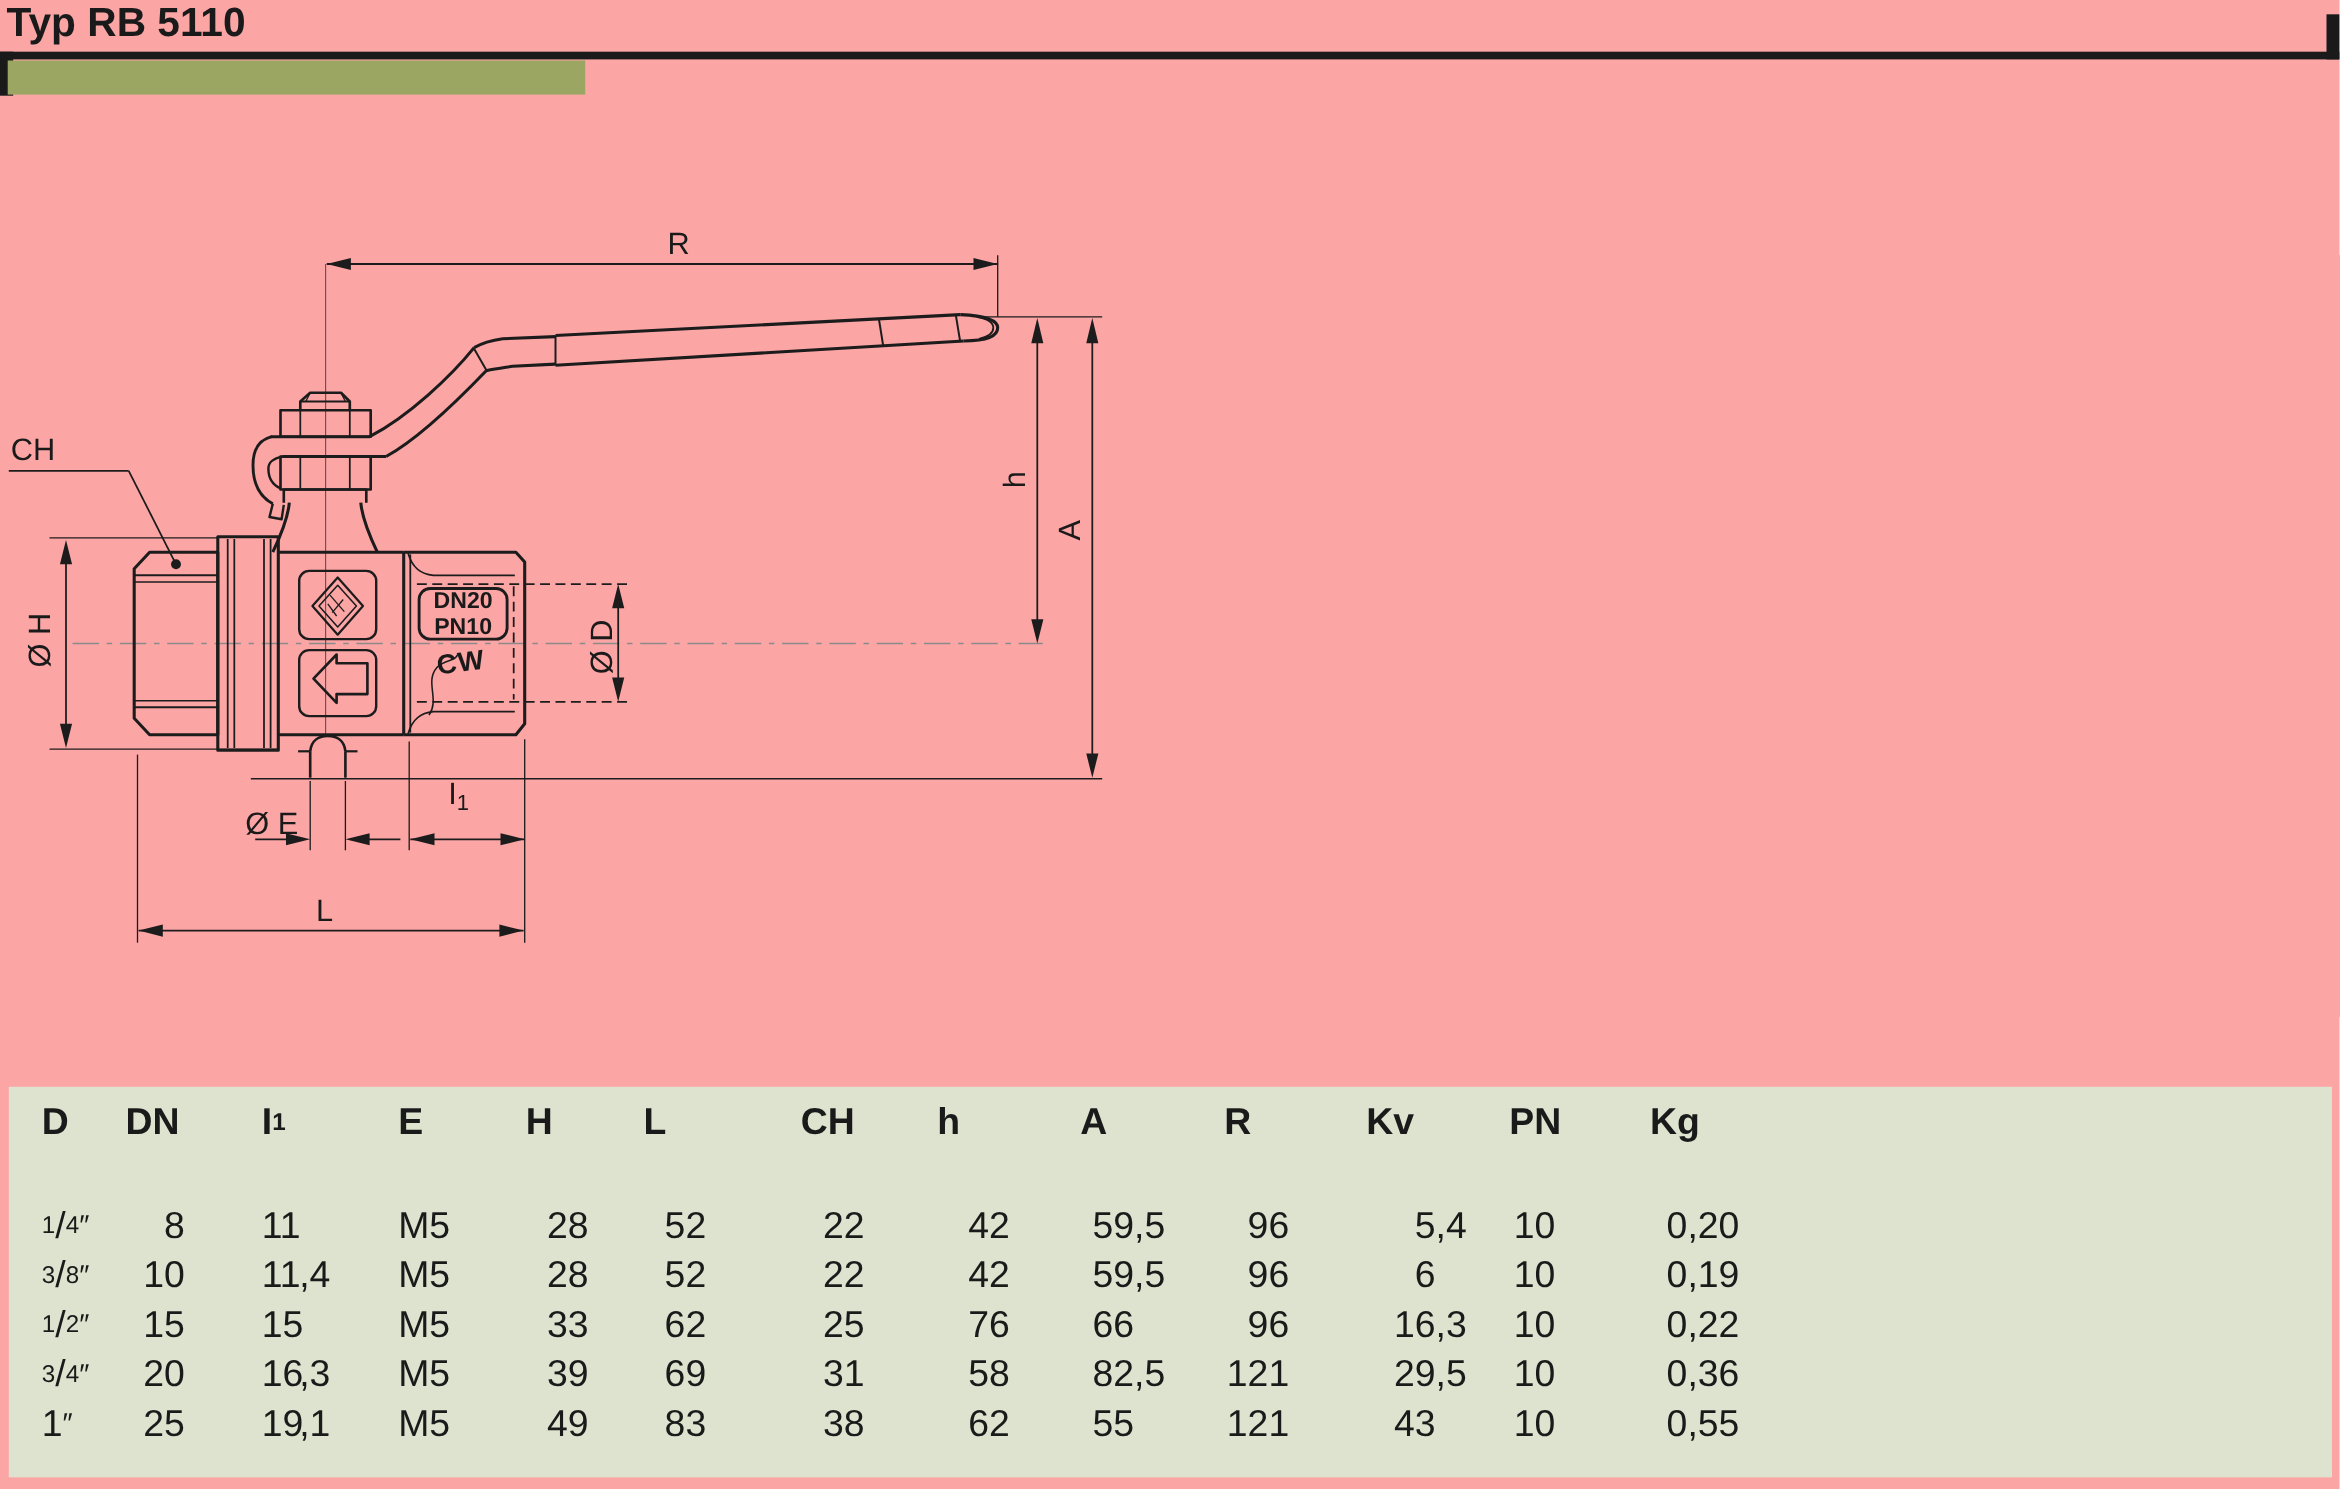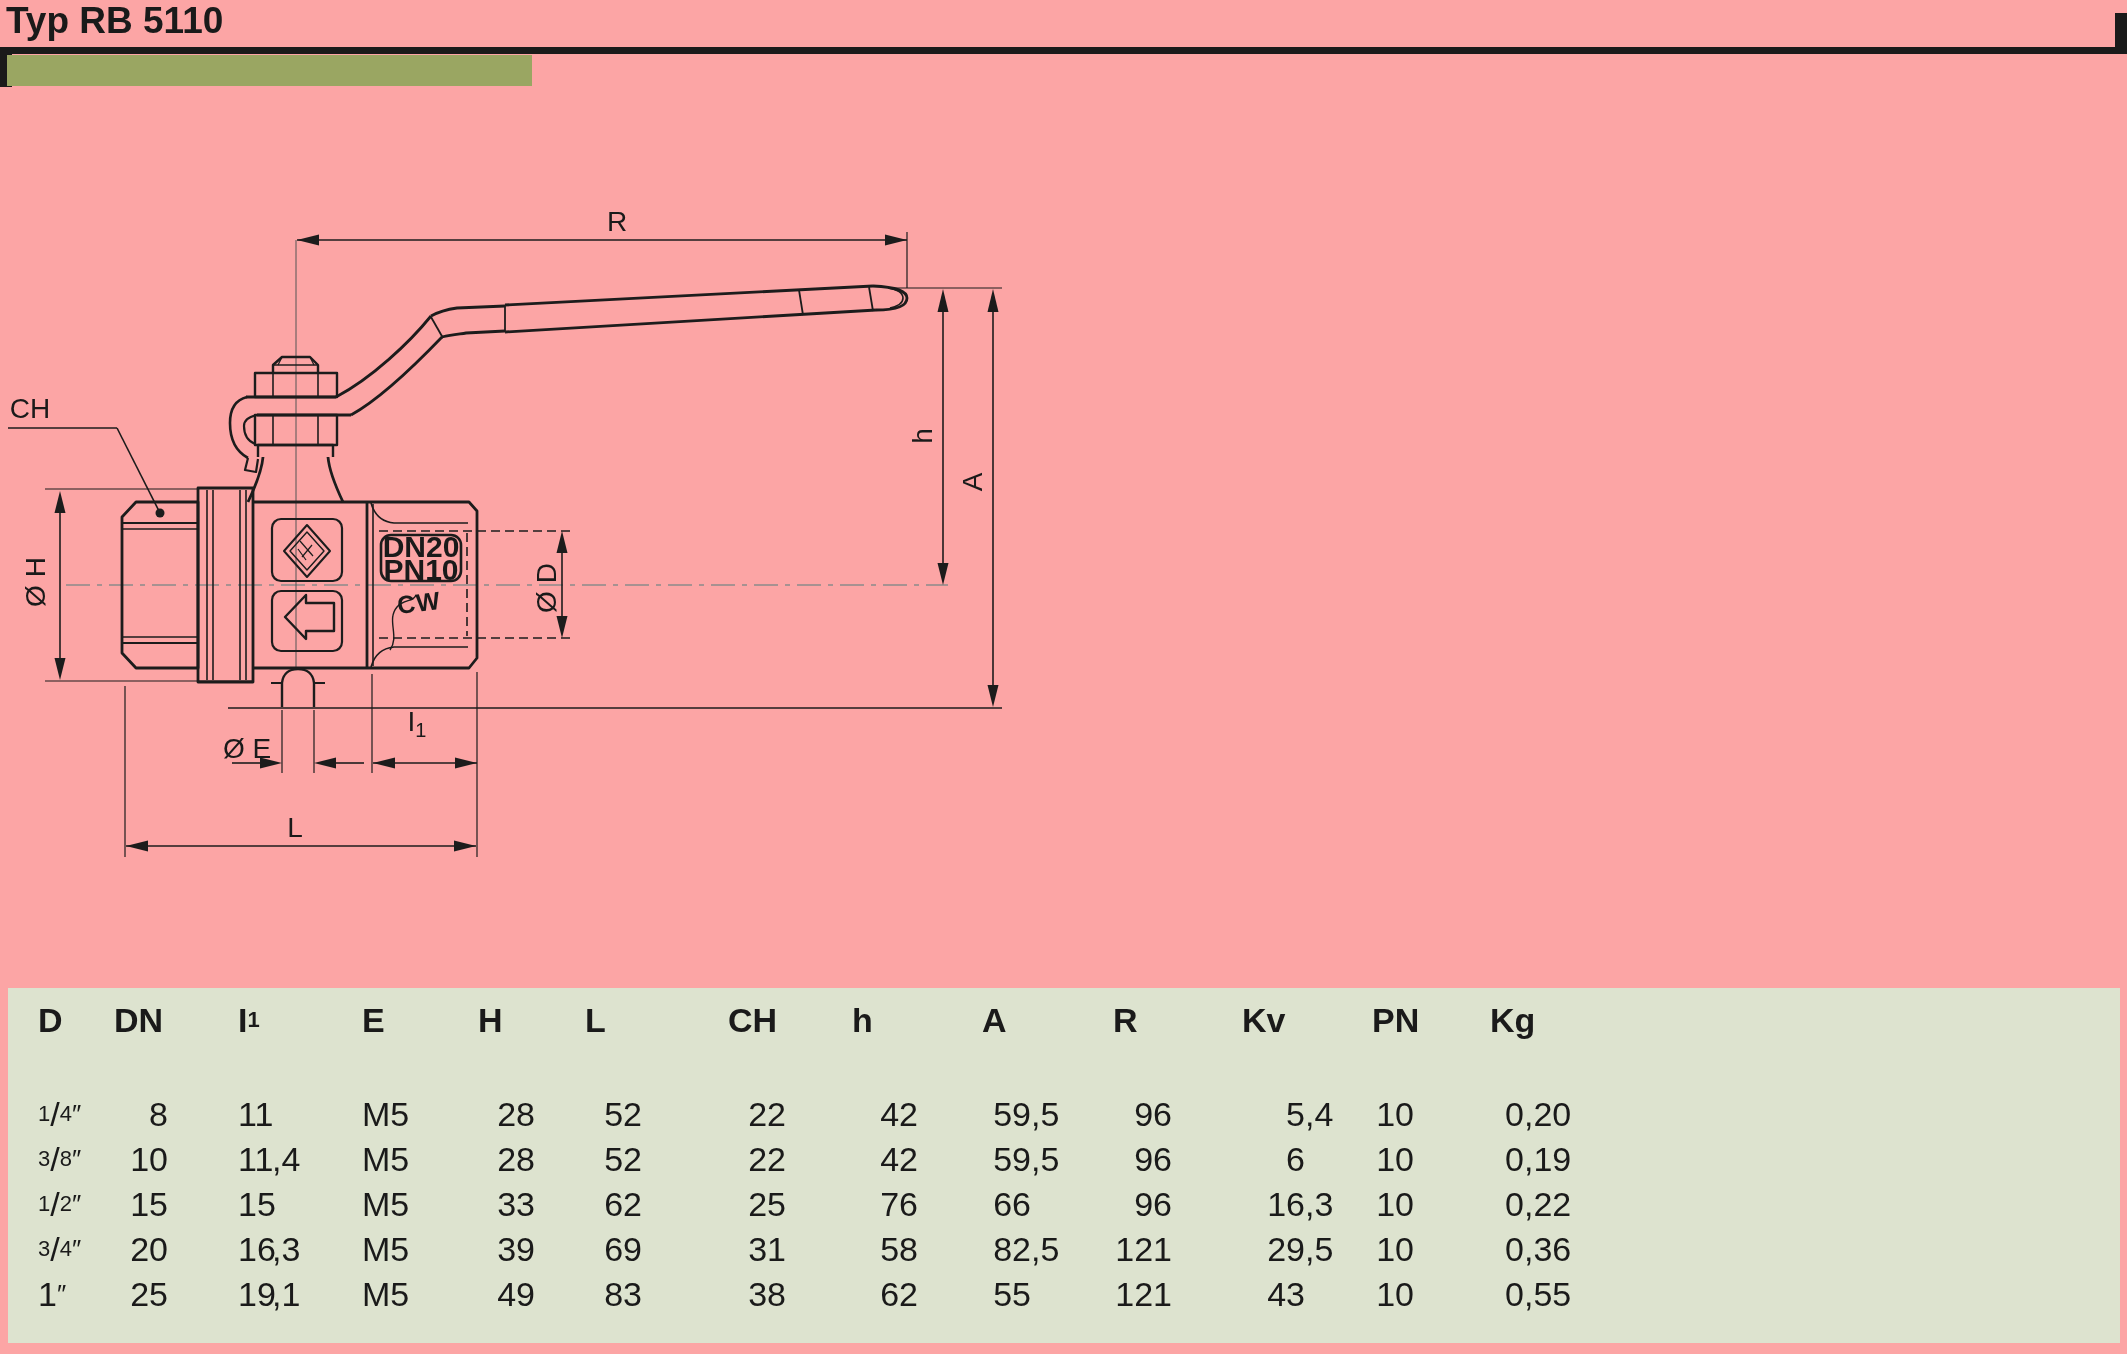--- a/index.html
+++ b/index.html
@@ -21,31 +21,31 @@
   .lbl-r{left:617px;top:222px;}
   .lbl-ch{left:30px;top:409px;}
   .lbl-oh{left:36px;top:582px;}
   .lbl-od{left:547px;top:588px;}
   .lbl-h{left:923px;top:436px;}
   .lbl-a{left:973px;top:482px;}
   .lbl-oe{left:247px;top:749px;}
   .lbl-i1{left:417px;top:726px;}
   .lbl-l{left:295px;top:828px;}
   .plaque-text{position:absolute;left:421px;top:558px;transform:translate(-50%,-50%);
-    font-size:30px;line-height:23px;font-weight:bold;text-align:center;letter-spacing:0px;}
+    font-size:21px;line-height:23px;font-weight:bold;text-align:center;letter-spacing:0px;}
   .cw{position:absolute;left:419px;top:603px;transform:translate(-50%,-50%) rotate(-7deg);
     font-size:25px;font-weight:bold;letter-spacing:1px;}
   
   #spec{position:absolute;left:8px;top:988px;width:2112px;height:355px;background:var(--tablebg,#dde3cf);}
   .trow{position:absolute;left:30px;display:flex;font-size:34px;line-height:36px;}
   .trow.head{top:14px;font-weight:bold;}
   .tcell{flex:0 0 auto;display:flex;}
   .c0{width:76px;}  .c1{width:124px;} .c2{width:124px;} .c3{width:116px;}
   .c4{width:107px;} .c5{width:143px;} .c6{width:124px;} .c7{width:130px;}
-  .c8{width:131px;} .c9{width:129px;} .c10{width:130px;} .c11{width:118px;} .c12{width:160px;}
+  .c8{width:131px;} .c9{width:129px;} .c10{width:130px;} .c11{width:118px;} .c12{width:160px;margin-left:10px;}
   .ip{display:inline-block;text-align:right;}
   .c1 .ip{width:54px;} .c2 .ip{width:34px;} .c4 .ip{width:57px;} .c5 .ip{width:57px;}
   .c6 .ip{width:58px;} .c7 .ip{width:66px;} .c8 .ip{width:49px;} .c9 .ip{width:59px;}
   .c10 .ip{width:63px;} .c11 .ip{width:42px;} .c12 .ip{width:34px;}
   .dp{display:inline-block;text-align:left;}
   .fr-num{font-size:22px;vertical-align:9px;}
   .fr-den{font-size:22px;}
   .prime{font-size:26px;vertical-align:5px;}
   sub.hsub{font-size:22px;vertical-align:-5px;}
 </style>

